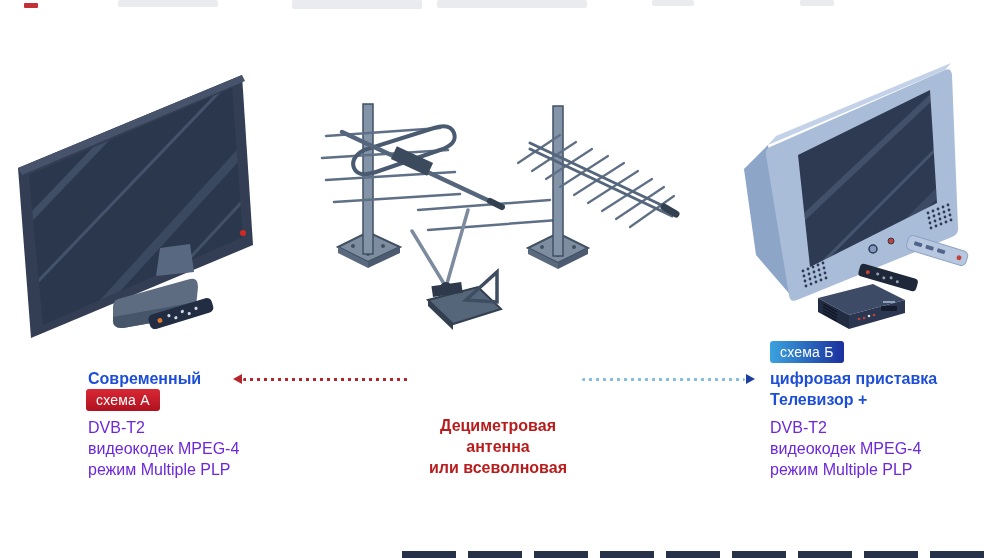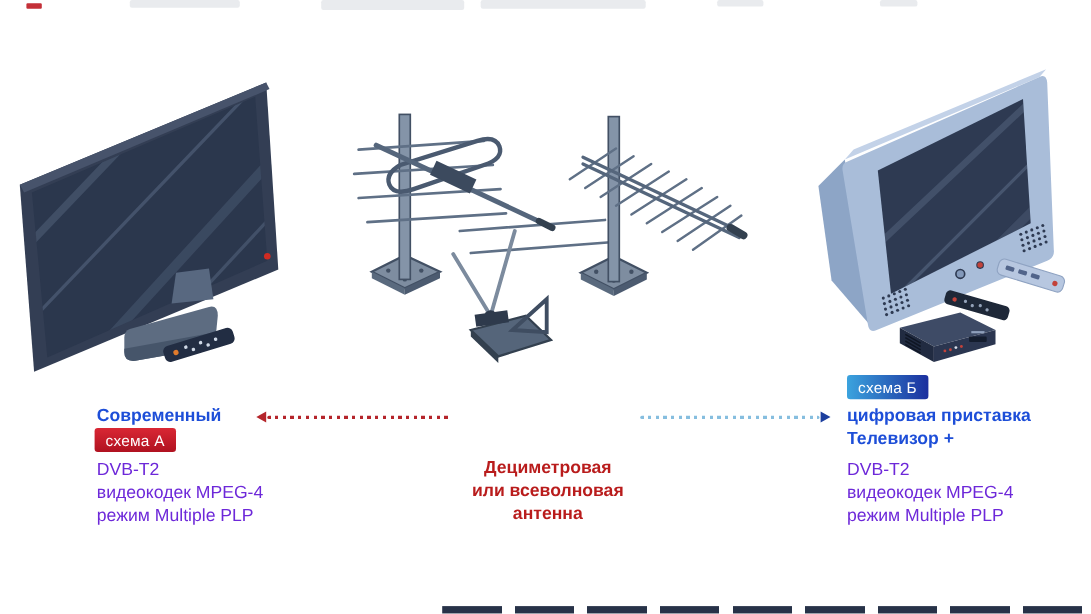--- a/index.html
+++ b/index.html
@@ -285,22 +285,22 @@
     <div>Современный</div>
   </div>
   <div class="specs specs-a">
     <div>DVB-T2</div>
     <div>видеокодек MPEG-4</div>
     <div>режим Multiple PLP</div>
   </div>
 
   <div class="center-label">
     <div>Дециметровая</div>
+    <div>антенна</div>
     <div>или всеволновая</div>
-    <div>антенна</div>
   </div>
 
   <span class="badge badge-b">схема Б</span>
   <div class="title title-b">
     <div>цифровая приставка</div>
     <div>Телевизор +</div>
   </div>
   <div class="specs specs-b">
     <div>DVB-T2</div>
     <div>видеокодек MPEG-4</div>

